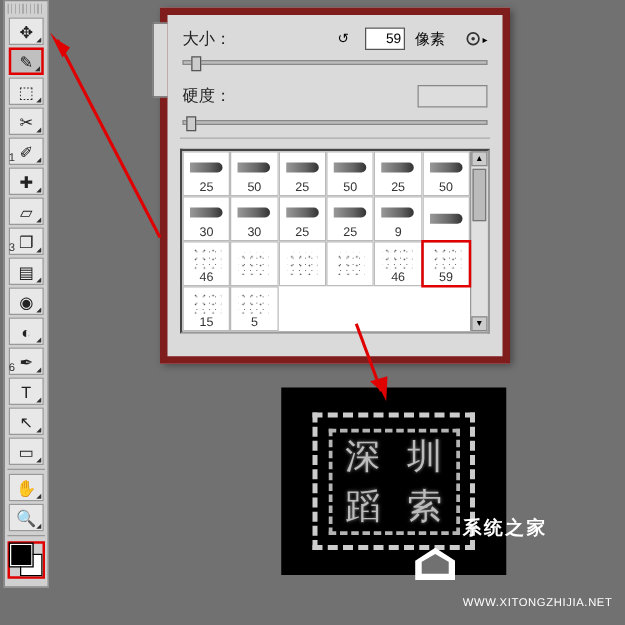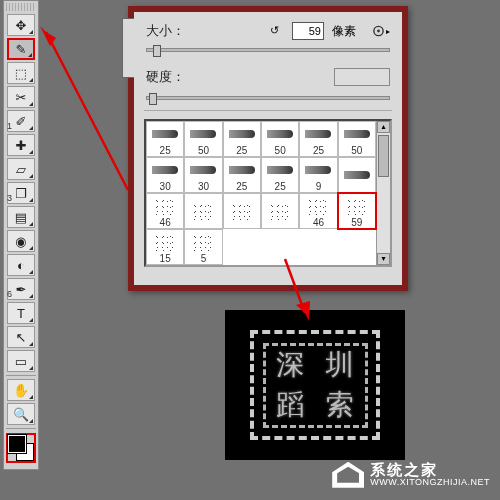--- a/index.html
+++ b/index.html
@@ -54,21 +54,21 @@
   .preview-box { position: absolute; left: 225px; top: 310px; width: 180px; height: 150px; background: #000; display: flex; align-items: center; justify-content: center; }
   .stamp-outer { width: 130px; height: 110px; border: 4px dashed rgba(255,255,255,0.8); display: flex; align-items: center; justify-content: center; }
   .stamp-inner { width: 105px; height: 85px; border: 3px dashed rgba(255,255,255,0.7); display: grid; grid-template-columns: 1fr 1fr; grid-template-rows: 1fr 1fr; color: #bbb; font-size: 28px; font-family: 'SimSun', serif; }
   .stamp-inner span { display: flex; align-items: center; justify-content: center; text-shadow: 0 0 3px #888; filter: blur(0.4px); }
   
   .logo { position: absolute; right: 10px; bottom: 12px; display: flex; align-items: center; color: #fff; gap: 6px; }
   .logo-icn { width: 32px; height: 26px; background: #fff; clip-path: polygon(50% 0,100% 40%,100% 100%,0 100%,0 40%); position: relative; }
   .logo-icn::after { content:""; position:absolute; inset:5px; background:#717171; clip-path: polygon(50% 0,100% 40%,100% 100%,0 100%,0 40%); }
   .logo-txt { display: flex; flex-direction: column; line-height: 1.1; }
   .logo-txt .cn { font-size: 15px; font-weight: bold; letter-spacing: 2px; }
-  .logo-txt .url { font-size: 9px; letter-spacing: 0.5px; }
+  .logo-txt .url { font-size: 9px; letter-spacing: 0.5px; margin-top: 47px; }
   
   .arrow { position: absolute; pointer-events: none; }
   .arrow-line { stroke: #e00000; stroke-width: 2.5; fill: none; }
   .arrow-head { fill: #e00000; }
 </style>
 </head>
 <body>
 
 <div class="toolbox">
   <div class="toolbox-grip"></div>

